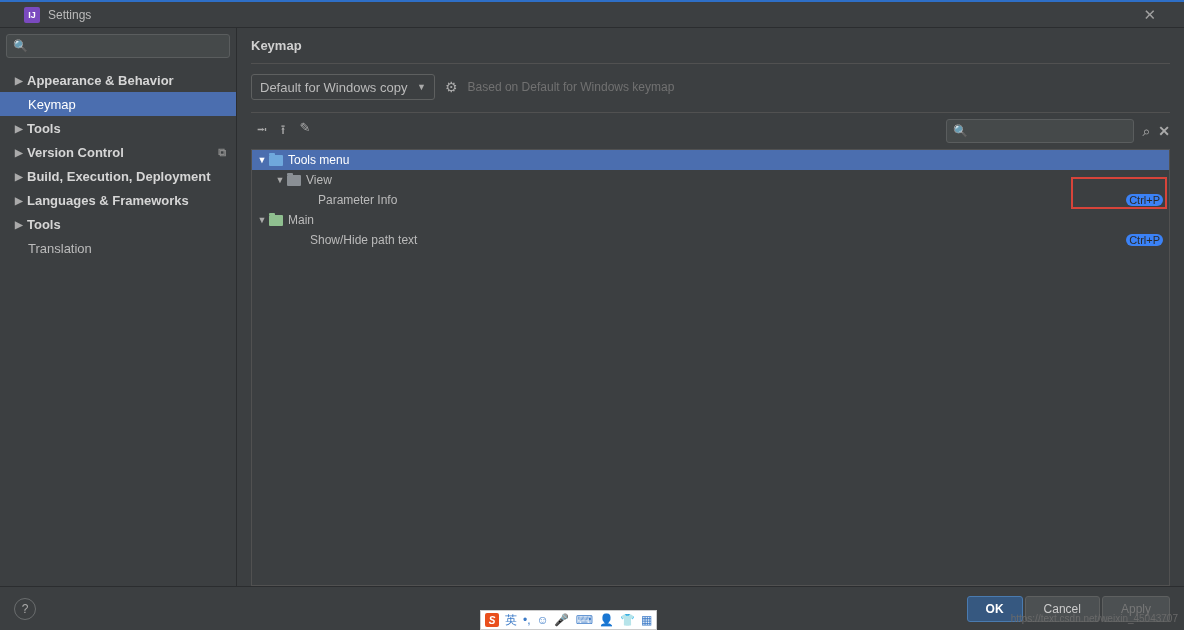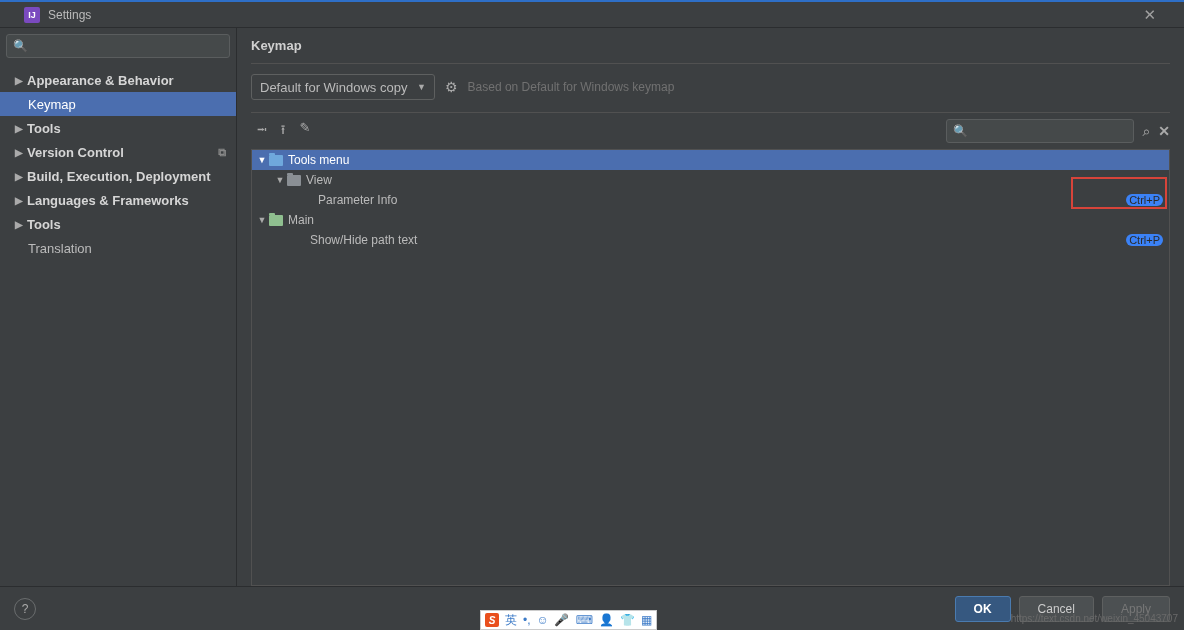--- a/index.html
+++ b/index.html
@@ -56,21 +56,21 @@
 .km-folder.menu::before { background: #6fa8dc; }
 .km-folder.other { background: #8fbf8f; }
 .km-folder.other::before { background: #8fbf8f; }
 .km-label { flex: 1; padding-left: 4px; }
 .km-shortcut { background: #3b82f6; color: #2b2b2b; font-size: 11px; padding: 0 3px; border-radius: 6px; font-weight: 500; }
 .red-box { position: absolute; border: 2px solid #d8443a; pointer-events: none; }
 
 .footer { height: 44px; display: flex; align-items: center; padding: 0 14px; border-top: 1px solid #2b2d2f; }
 .help-btn { width: 22px; height: 22px; border-radius: 50%; border: 1px solid #6a6d6e; color: #aaa; display: flex; align-items: center; justify-content: center; font-size: 12px; cursor: pointer; }
 .footer-spacer { flex: 1; }
-.btn { height: 26px; padding: 0 18px; border-radius: 3px; border: 1px solid #5e6060; background: #4c5052; color: #ccc; cursor: pointer; font-size: 12px; margin-left: 8px; display: flex; align-items: center; }
+.btn { height: 26px; padding: 0 18px; border-radius: 3px; border: 1px solid #5e6060; background: #4c5052; color: #ccc; cursor: pointer; font-size: 12px; margin-left: 2px; display: flex; align-items: center; }
 .btn.primary { background: #365880; border-color: #4a7bb0; color: #fff; font-weight: 600; }
 .btn.disabled { color: #777; }
 
 .watermark { position: absolute; right: 6px; bottom: 6px; font-size: 10px; color: #6a6a6a; }
 .ime-bar { position: absolute; bottom: 0; left: 480px; height: 20px; background: #fff; border: 1px solid #ccc; display: flex; align-items: center; gap: 6px; padding: 0 4px; }
 .ime-bar .s-logo { width: 14px; height: 14px; background: #e94f1d; border-radius: 2px; color: #fff; font-size: 10px; font-weight: bold; display: flex; align-items: center; justify-content: center; font-style: italic; }
 .ime-bar span { color: #3b7ac7; font-size: 12px; }
 </style>
 </head>
 <body>

